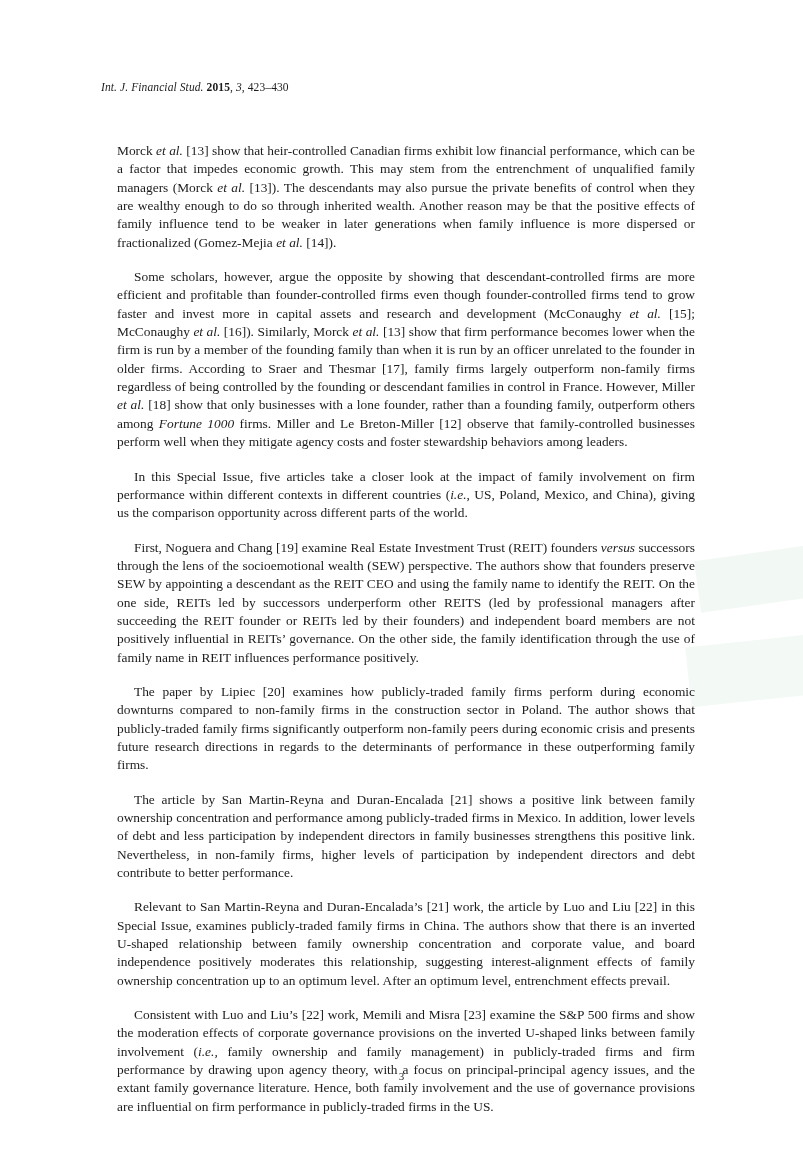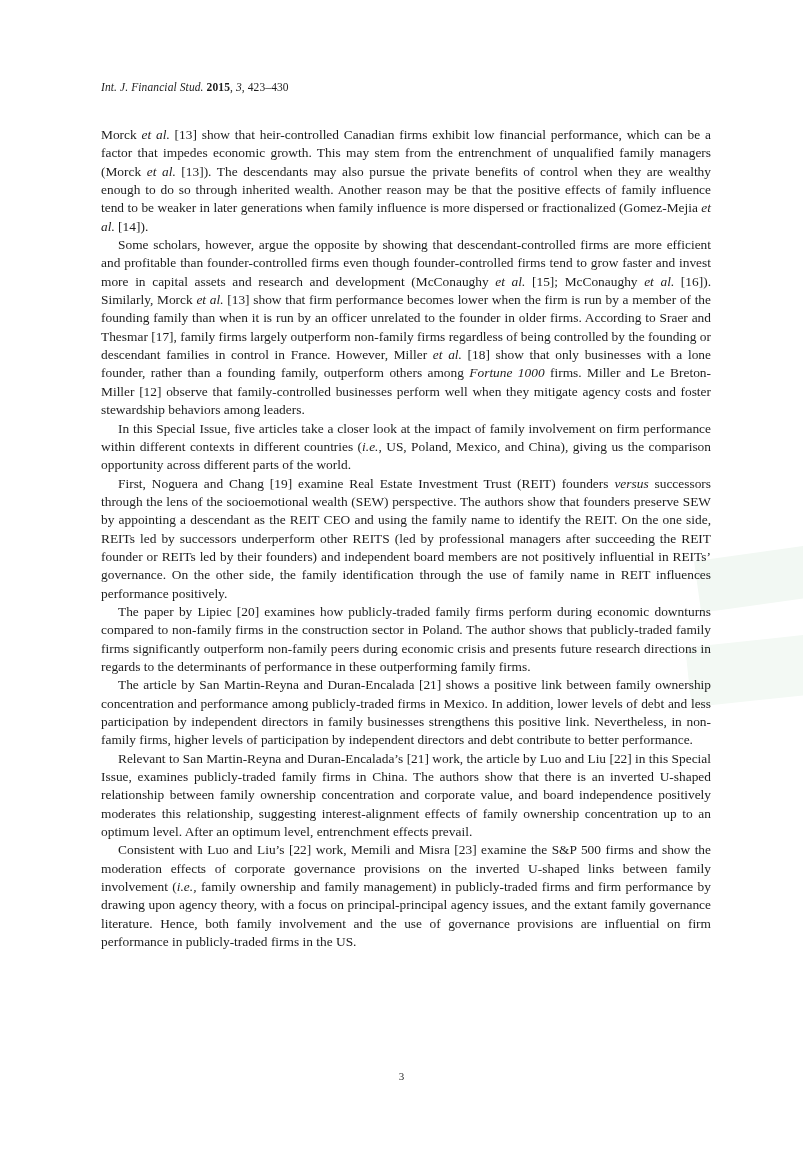--- a/index.html
+++ b/index.html
@@ -19,21 +19,21 @@
     white-space:nowrap;
   }
   .journal-header em { font-style:italic; }
   .journal-header b { font-weight:bold; }
   .article-body {
     position:absolute; left:101px; top:126px; width:610px;
     font-size:13.4px; line-height:18.35px;
     text-align:justify;
     z-index:2;
   }
-  .para { margin:0; padding:0;font-family:Liberation Serif, serif; }
+  .para { margin:16px; padding:0;font-family:Liberation Serif, serif; }
   .para.indent { text-indent:17px; }
   .para em { font-style:italic; }
   .page-footer {
     position:absolute; left:0; top:1070px; width:100%;
     text-align:center; font-size:11px; color:#2a2a2a;
     z-index:2;
   }
   .artifact { position:absolute; z-index:1; }
   .artifact-1 {
     left:697px; top:552px; width:130px; height:52px;

